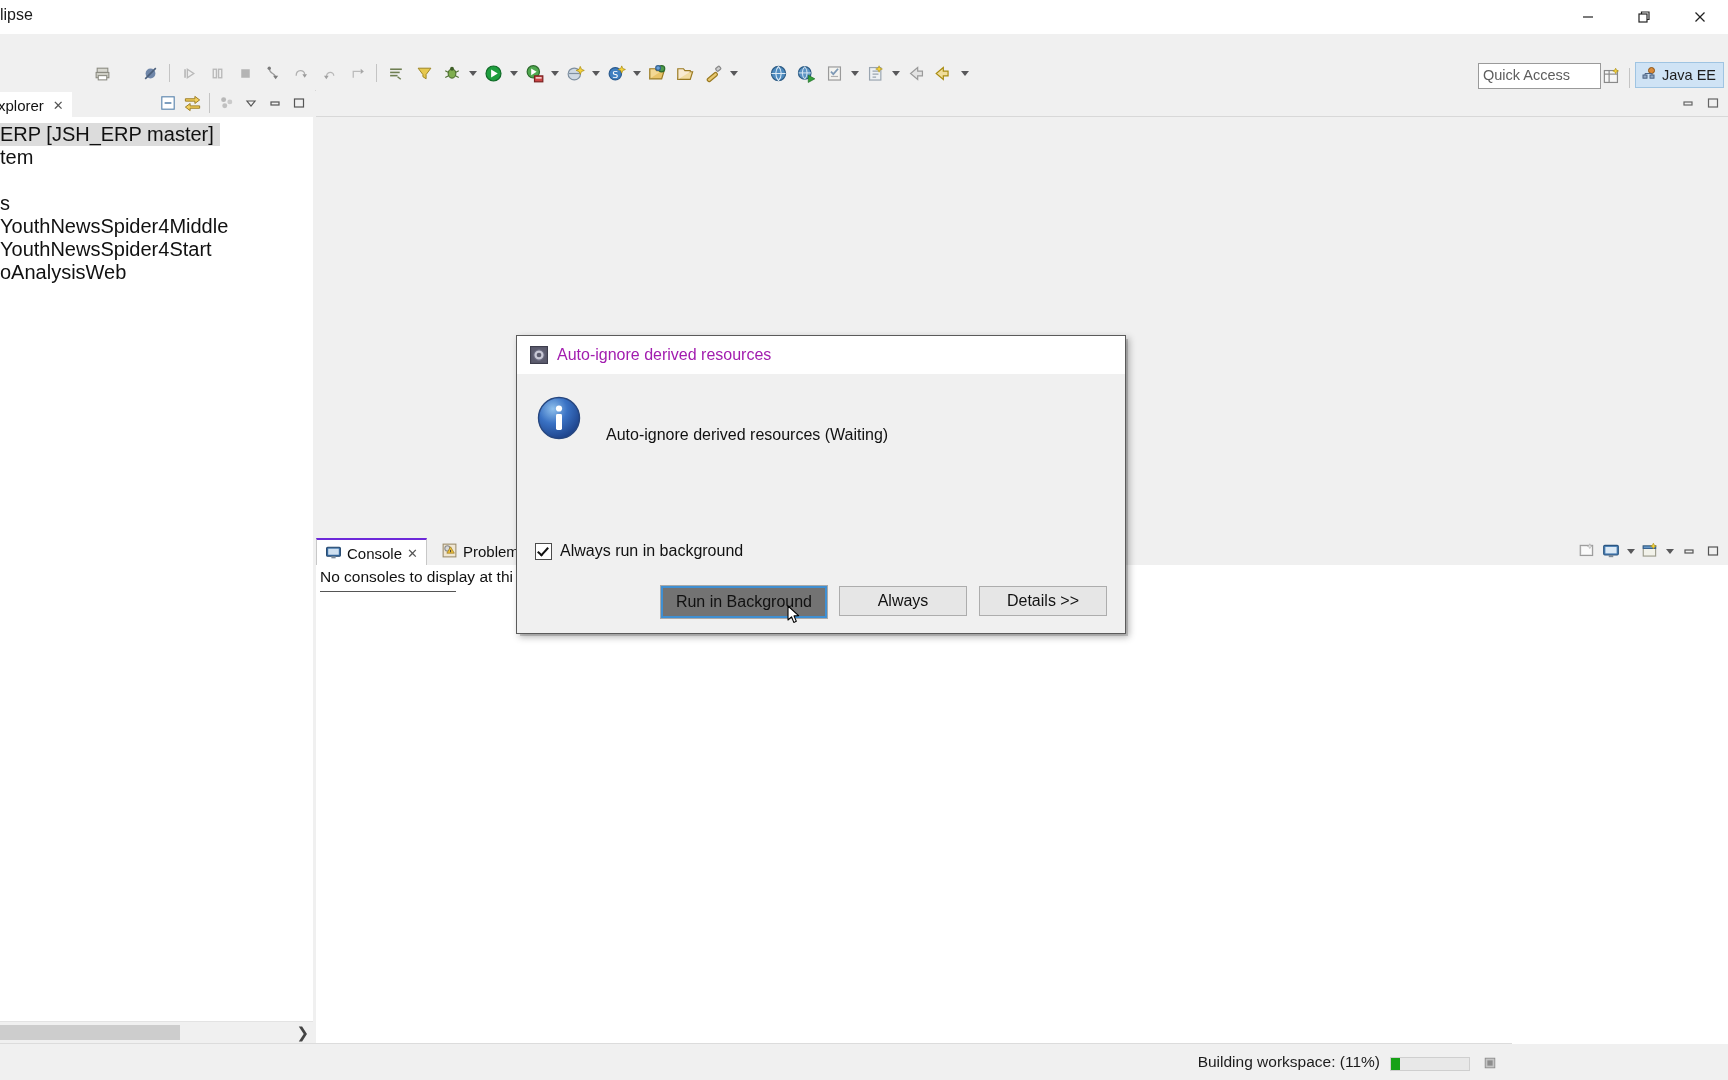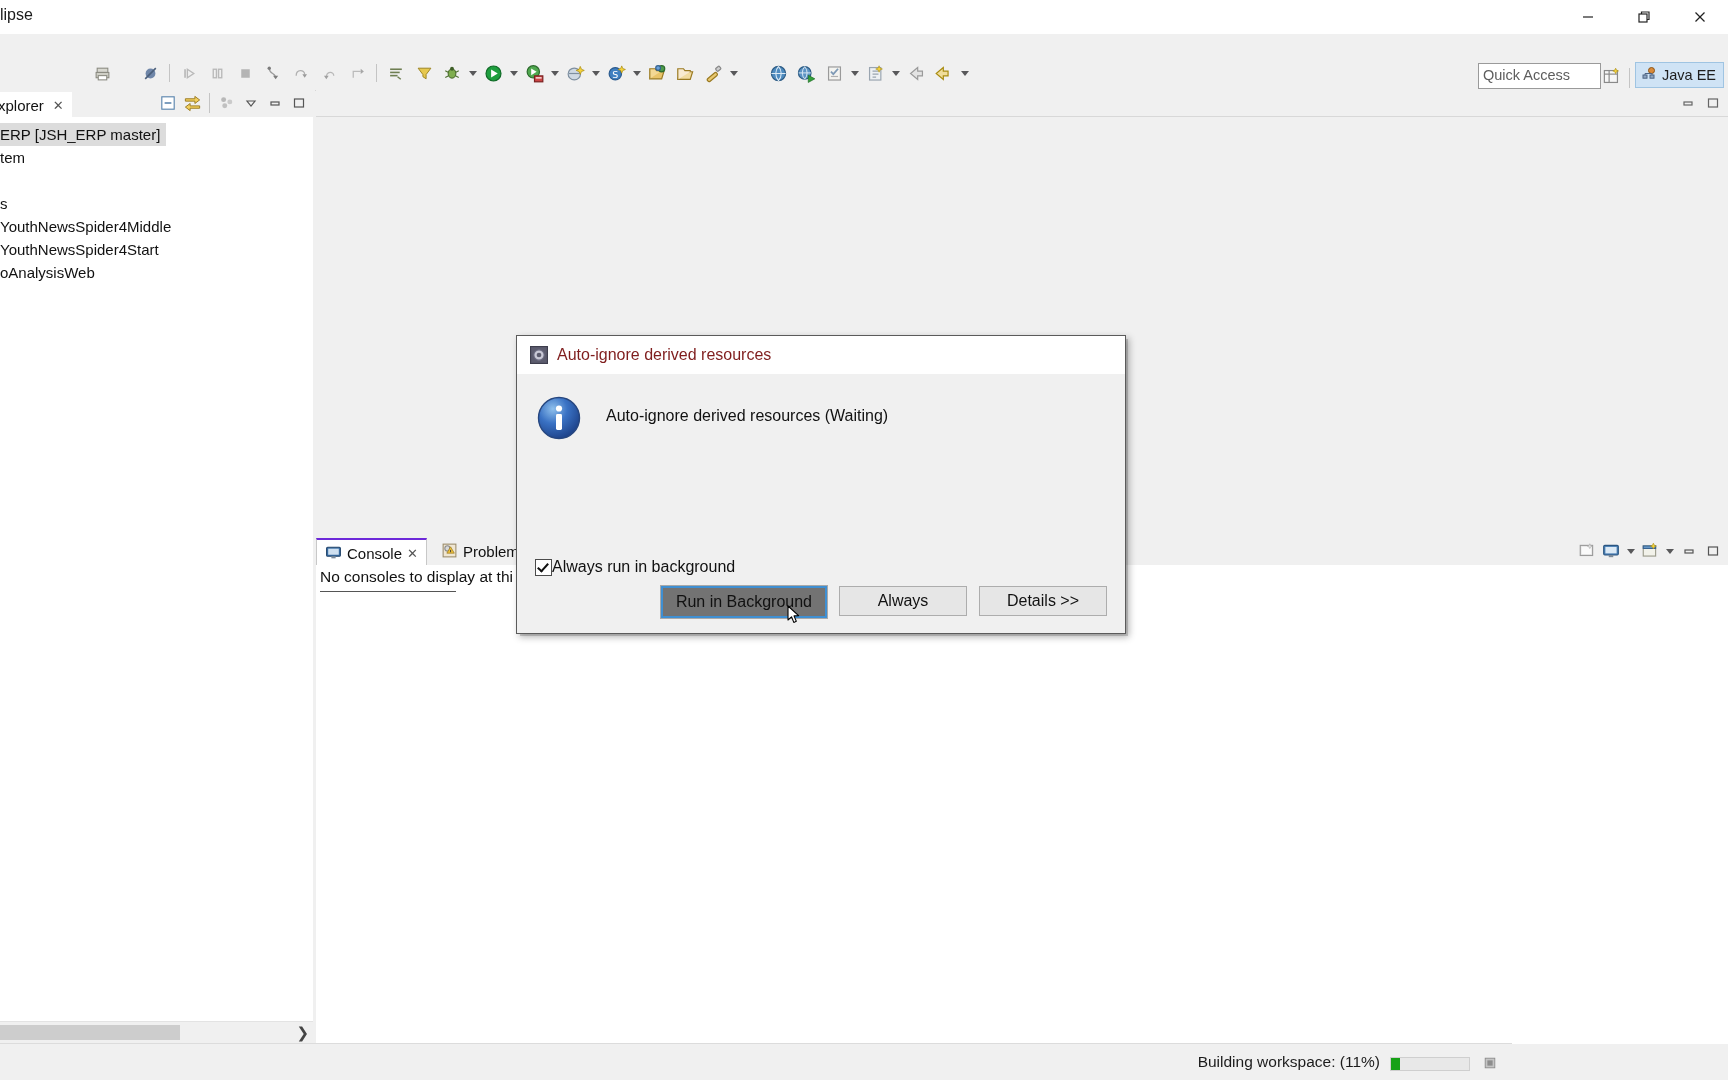--- a/index.html
+++ b/index.html
@@ -127,21 +127,21 @@
   .exp-tool {
     width: 22px; height: 22px;
     display: flex; align-items: center; justify-content: center;
   }
   .exp-body {
     position: absolute; left: 0; top: 27px; right: 0; bottom: 22px;
     background: #ffffff; overflow: hidden;
   }
   .tree-row {
     height: 23px; line-height: 23px;
-    font-size: 15px; color: #111;
+    font-size: 20px; color: #111;
     white-space: nowrap; padding-left: 0;
   }
   .tree-row.sel { background: #dcdcdc; display: inline-block; padding-right: 6px;}
   .exp-hscroll {
     position: absolute; left: 0; right: 0; bottom: 0; height: 22px;
     background: #f0f0f0; border-top: 1px solid #e3e3e3;
   }
   .exp-hscroll .thumb {
     position: absolute; left: 0; top: 3px; width: 180px; height: 15px;
     background: #cdcdcd;
@@ -256,38 +256,38 @@
     border: 1px solid #5b5b5b;
     box-shadow: 3px 3px 7px rgba(0,0,0,0.30);
   }
   .dlg-title {
     position: absolute; left: 0; top: 0; right: 0; height: 38px;
     background: #ffffff;
     display: flex; align-items: center; gap: 9px;
     padding-left: 13px;
   }
   .dlg-title-text {
-    font-size: 16px; color: #7f1d1d; white-space: nowrap;
+    font-size: 16px; color: #a21caf; white-space: nowrap;
   }
   .dlg-icon-16 { width: 18px; height: 18px; }
   .dlg-body {
     position: absolute; left: 0; top: 38px; right: 0; bottom: 0;
     background: #f0f0f0;
   }
   .dlg-info-row {
     position: absolute; left: 20px; top: 22px;
-    display: flex; align-items: flex-start; gap: 25px;
+    display: flex; align-items: flex-end; gap: 25px;
   }
   .dlg-msg {
     font-size: 16px; color: #111; white-space: nowrap;
     margin-top: 11px;
   }
   .dlg-check-row {
-    position: absolute; left: 18px; top: 184px;
-    display: flex; align-items: center; gap: 0;
+    position: absolute; left: 18px; top: 168px;
+    display: flex; align-items: center; gap: 8px;
   }
   .checkbox {
     width: 15px; height: 15px;
     background: #ffffff; border: 1px solid #4b4b4b;
     position: relative; flex: none;
   }
   .checkbox::after {
     content: "";
     position: absolute; left: 4px; top: 1px;
     width: 4px; height: 9px;

